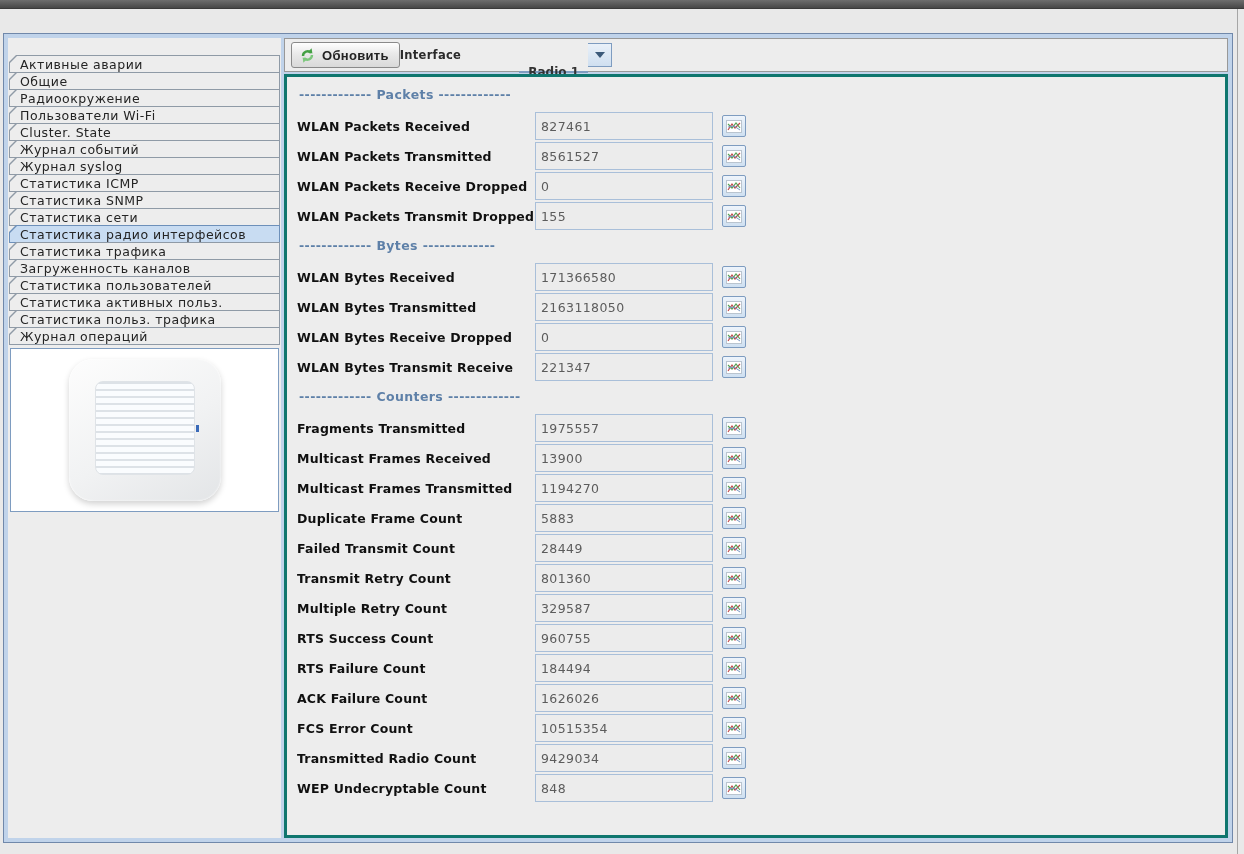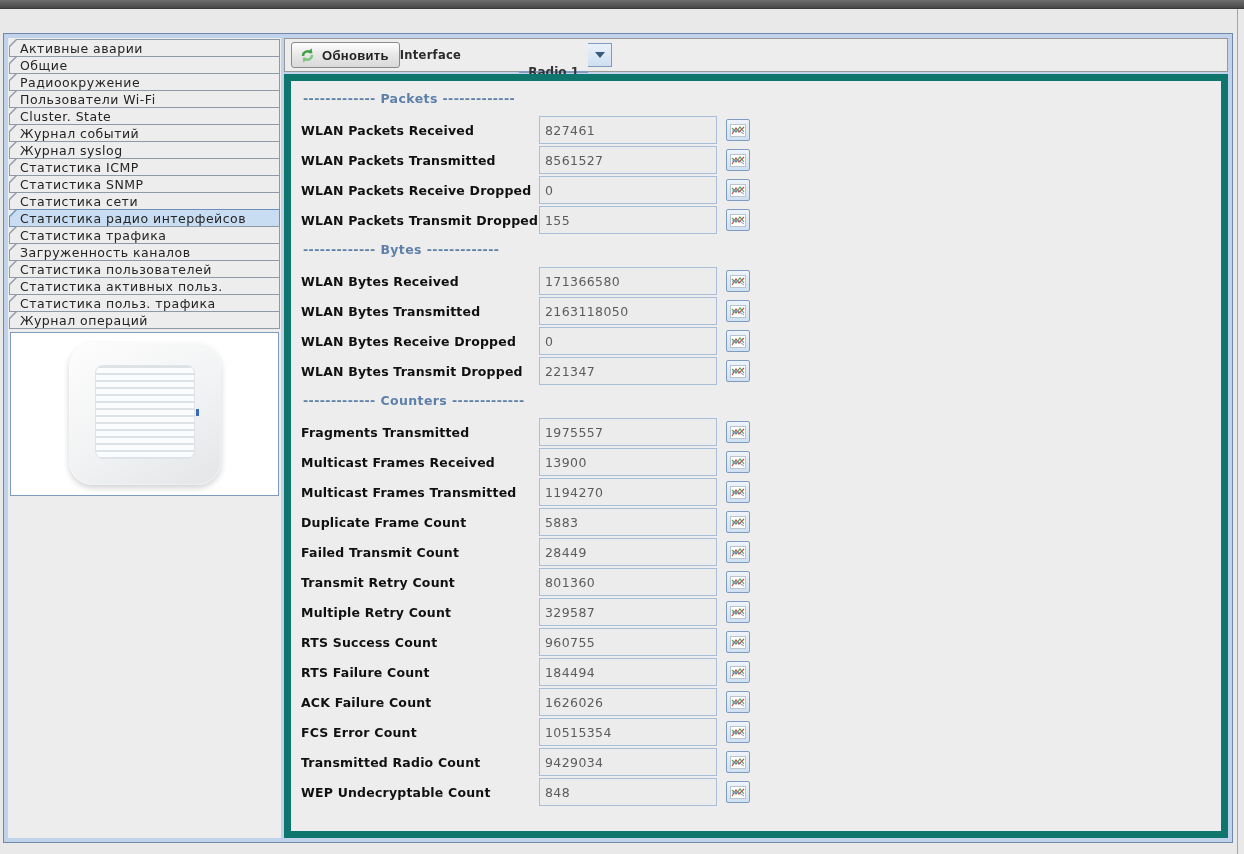--- a/index.html
+++ b/index.html
@@ -25,21 +25,21 @@
 
   
   .main-frame { position:absolute; left:3px; top:33px; width:1230px; height:810px;
     border:1px solid #7088aa; background:#c0d3ea; padding:4px; display:flex; }
 
   
   .sidebar { width:273px; background:#ededed; display:flex; flex-direction:column; padding:1px; }
   .side-item { position:relative; height:18px; flex:0 0 18px; margin-top:-1px;
     clip-path:polygon(0 100%, 0 7px, 7px 0, 100% 0, 100% 100%);
     background:#8f9aa6; cursor:pointer; }
-  .side-item:first-child { margin-top:0; }
+  .side-item:first-child { margin-top:16px; }
   .side-item .si-in { position:absolute; inset:1px;
     clip-path:polygon(0 100%, 0 7px, 7px 0, 100% 0, 100% 100%);
     background:#ededed; display:flex; align-items:center; padding:0 0 0 10px;
     font-size:12.5px; letter-spacing:.5px; color:#242424; white-space:nowrap; }
   .side-item.selected { background:#6d90ba; }
   .side-item.selected .si-in { background:#c8dcf2; }
 
   .device-panel { margin:3px 1px 0 1px; height:164px; background:#ffffff;
     border:1px solid #7e9cc0; display:flex; align-items:center; justify-content:center; }
   .ap-body { position:relative; width:152px; height:142px; border-radius:24px;
@@ -47,21 +47,21 @@
     box-shadow:0 3px 6px rgba(0,0,0,.18), inset 0 0 2px #ffffff; }
   .ap-grille { position:absolute; left:26px; right:26px; top:22px; bottom:26px;
     border-radius:8px; border:1px solid #dfe3e7;
     background:repeating-linear-gradient(#dde2e7 0 2px,#fafcfe 2px 7px); }
   .ap-led { position:absolute; right:22px; top:66px; width:3px; height:7px; background:#3a6ab8; }
 
   
   .right-panel { flex:1; margin-left:3px; display:flex; flex-direction:column; gap:2px; min-width:0; }
   .toolbar-panel { height:34px; flex:0 0 34px; border:1px solid #989898; background:#ededed;
     display:flex; align-items:center; padding:0 6px; }
-  .stats-panel { flex:1; border:7px solid #0f766e; background:#ededed;
+  .stats-panel { flex:1; border:3px solid #0f766e; background:#ededed;
     padding:2px 0 0 10px; overflow:hidden; }
 
   .refresh-btn { height:26px; display:flex; align-items:center; gap:6px; padding:0 10px 0 7px;
     border:1px solid #8a8a8a; border-radius:3px;
     background:linear-gradient(#fefefe,#e9e9e9 45%,#d9d9d9);
     font-size:13px; font-weight:bold; color:#222; letter-spacing:.3px; cursor:pointer; }
   .tb-label { font-size:11.5px; font-weight:bold; color:#2a2a2a; letter-spacing:.3px; }
   .combo { margin-left:58px; display:flex; height:24px; cursor:pointer; }
   .combo-value { min-width:58px; padding:0 8px; border:1px solid #7e9cc0; background:#eef1f4;
     display:flex; align-items:center; font-size:12px; font-weight:bold; color:#333;margin-top:28px; }
@@ -300,21 +300,21 @@
         <svg width="16" height="13" viewBox="0 0 16 13">
           <rect x="0.5" y="0.5" width="15" height="12" fill="#ffffff" stroke="#b9c4cf"></rect>
           <polyline points="2,10 6,4 9,8 14,3" fill="none" stroke="#c04848" stroke-width="1.2"></polyline>
           <polyline points="2,4 6,8 10,3 14,8" fill="none" stroke="#58a058" stroke-width="1.2"></polyline>
           <polyline points="2,7 8,6 14,10" fill="none" stroke="#7a97c4" stroke-width="1"></polyline>
         </svg>
       </span>
     </button>
   </div>
             <div class="stat-row">
-    <span class="stat-label">WLAN Bytes Transmit Dropped</span>
+    <span class="stat-label">WLAN Bytes Transmit Receive</span>
     <input class="stat-input" type="text" value="221347" style="">
     <button class="chart-btn">
       <span style="display:flex;">
         <svg width="16" height="13" viewBox="0 0 16 13">
           <rect x="0.5" y="0.5" width="15" height="12" fill="#ffffff" stroke="#b9c4cf"></rect>
           <polyline points="2,10 6,4 9,8 14,3" fill="none" stroke="#c04848" stroke-width="1.2"></polyline>
           <polyline points="2,4 6,8 10,3 14,8" fill="none" stroke="#58a058" stroke-width="1.2"></polyline>
           <polyline points="2,7 8,6 14,10" fill="none" stroke="#7a97c4" stroke-width="1"></polyline>
         </svg>
       </span>

